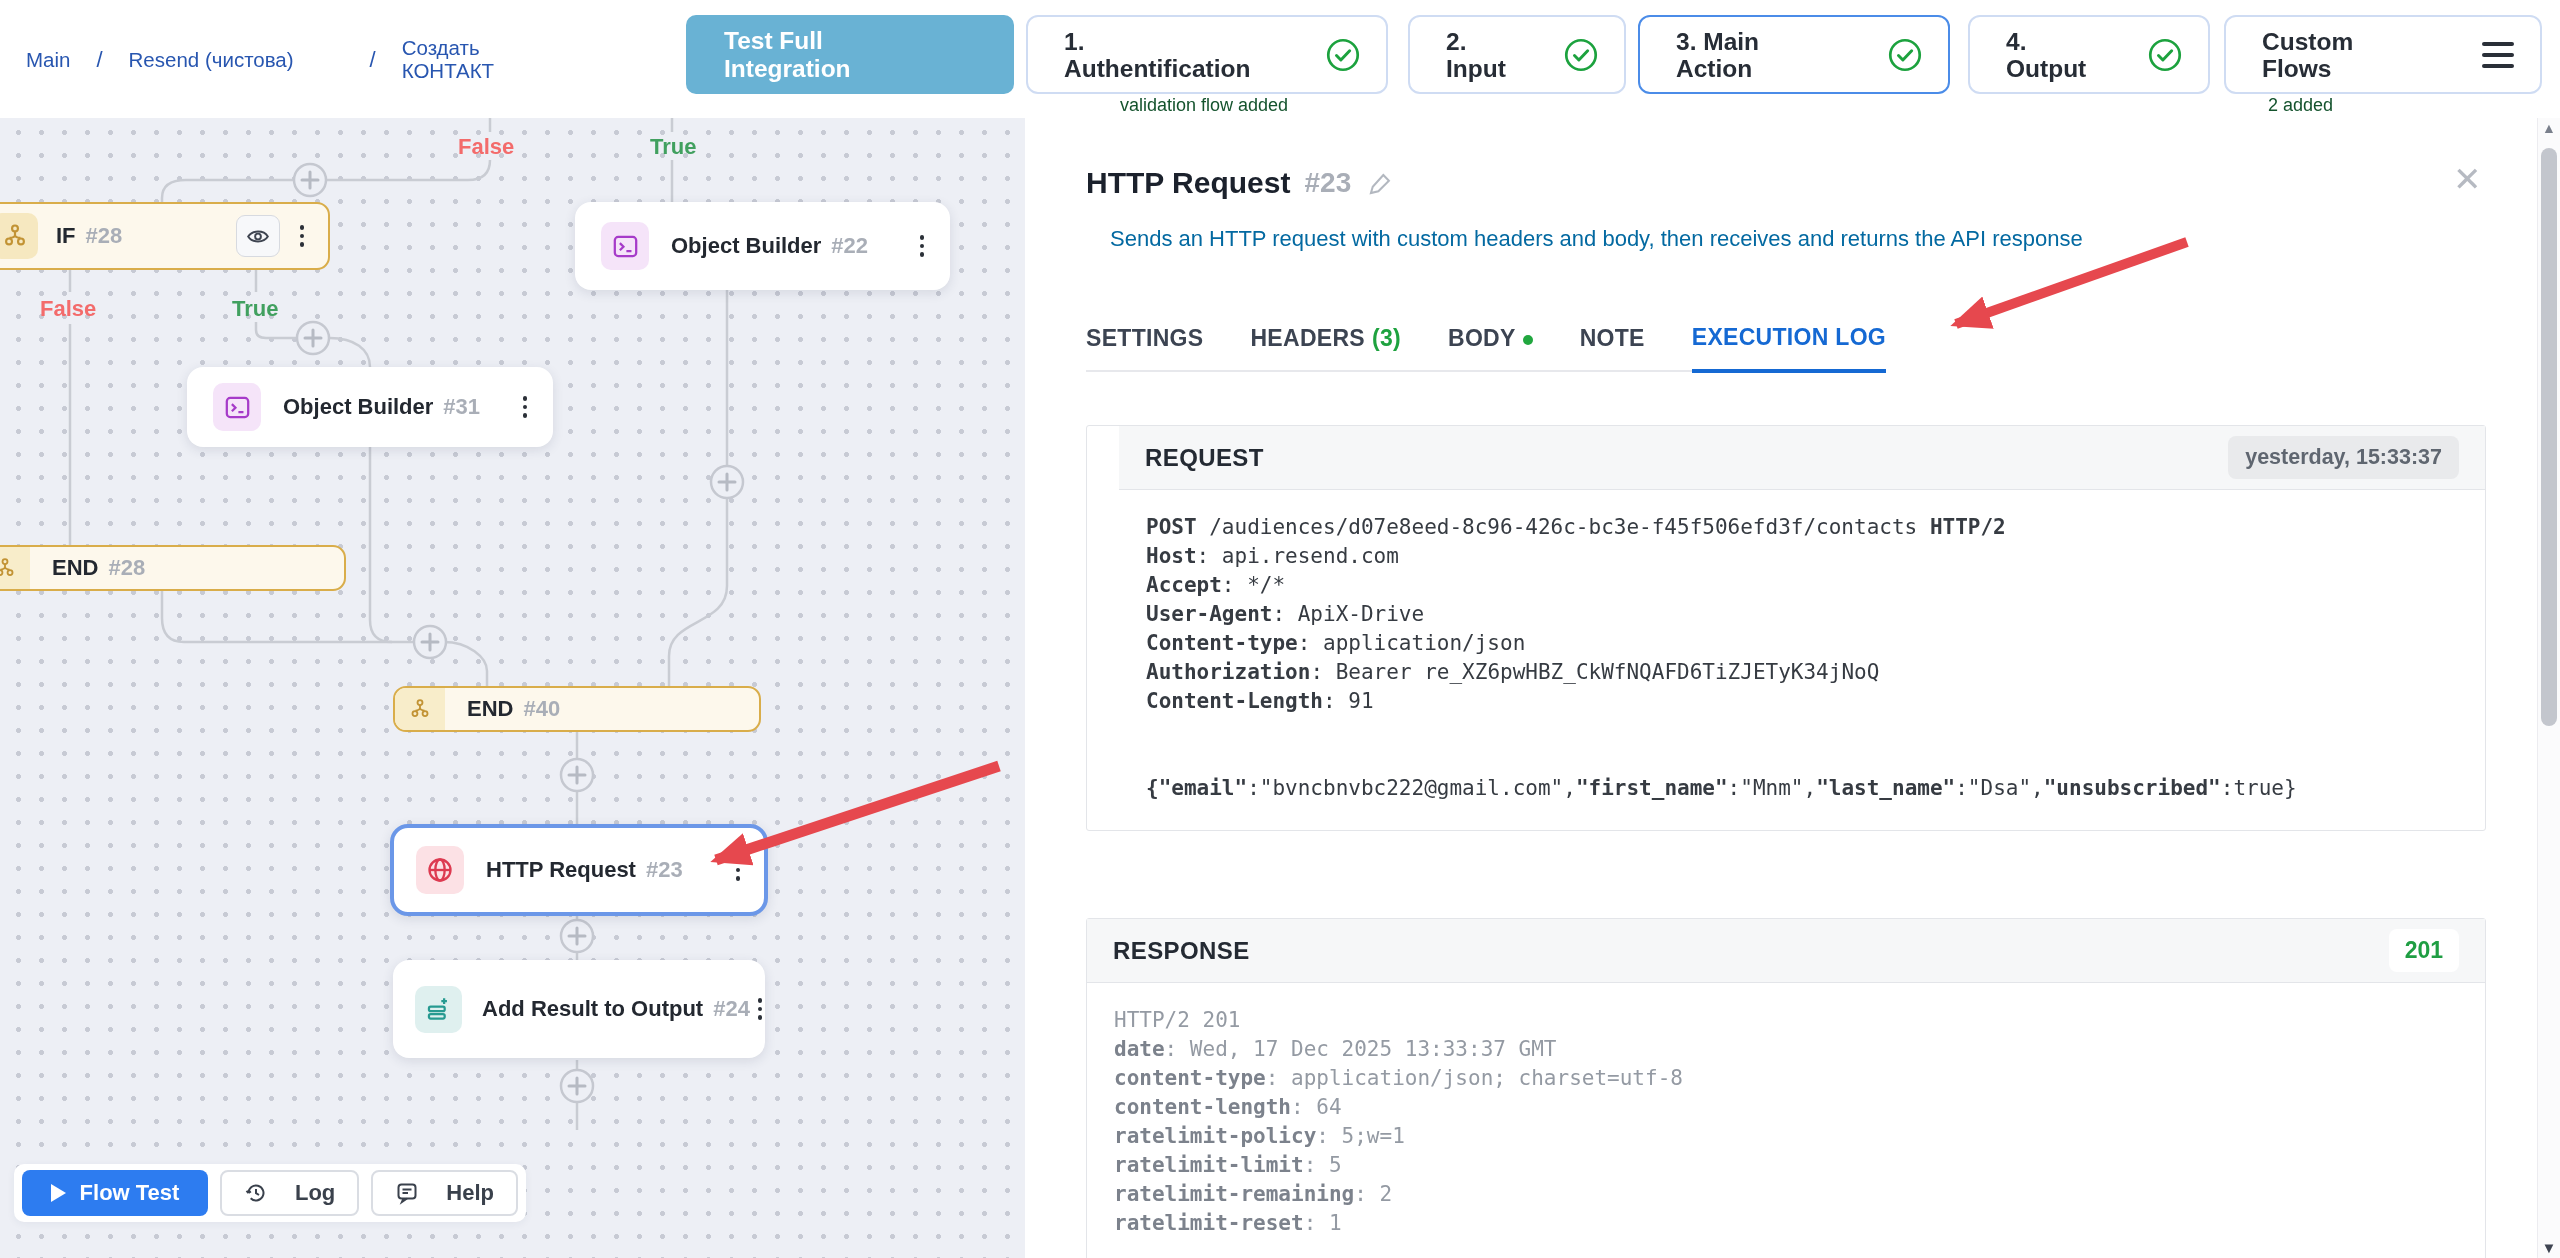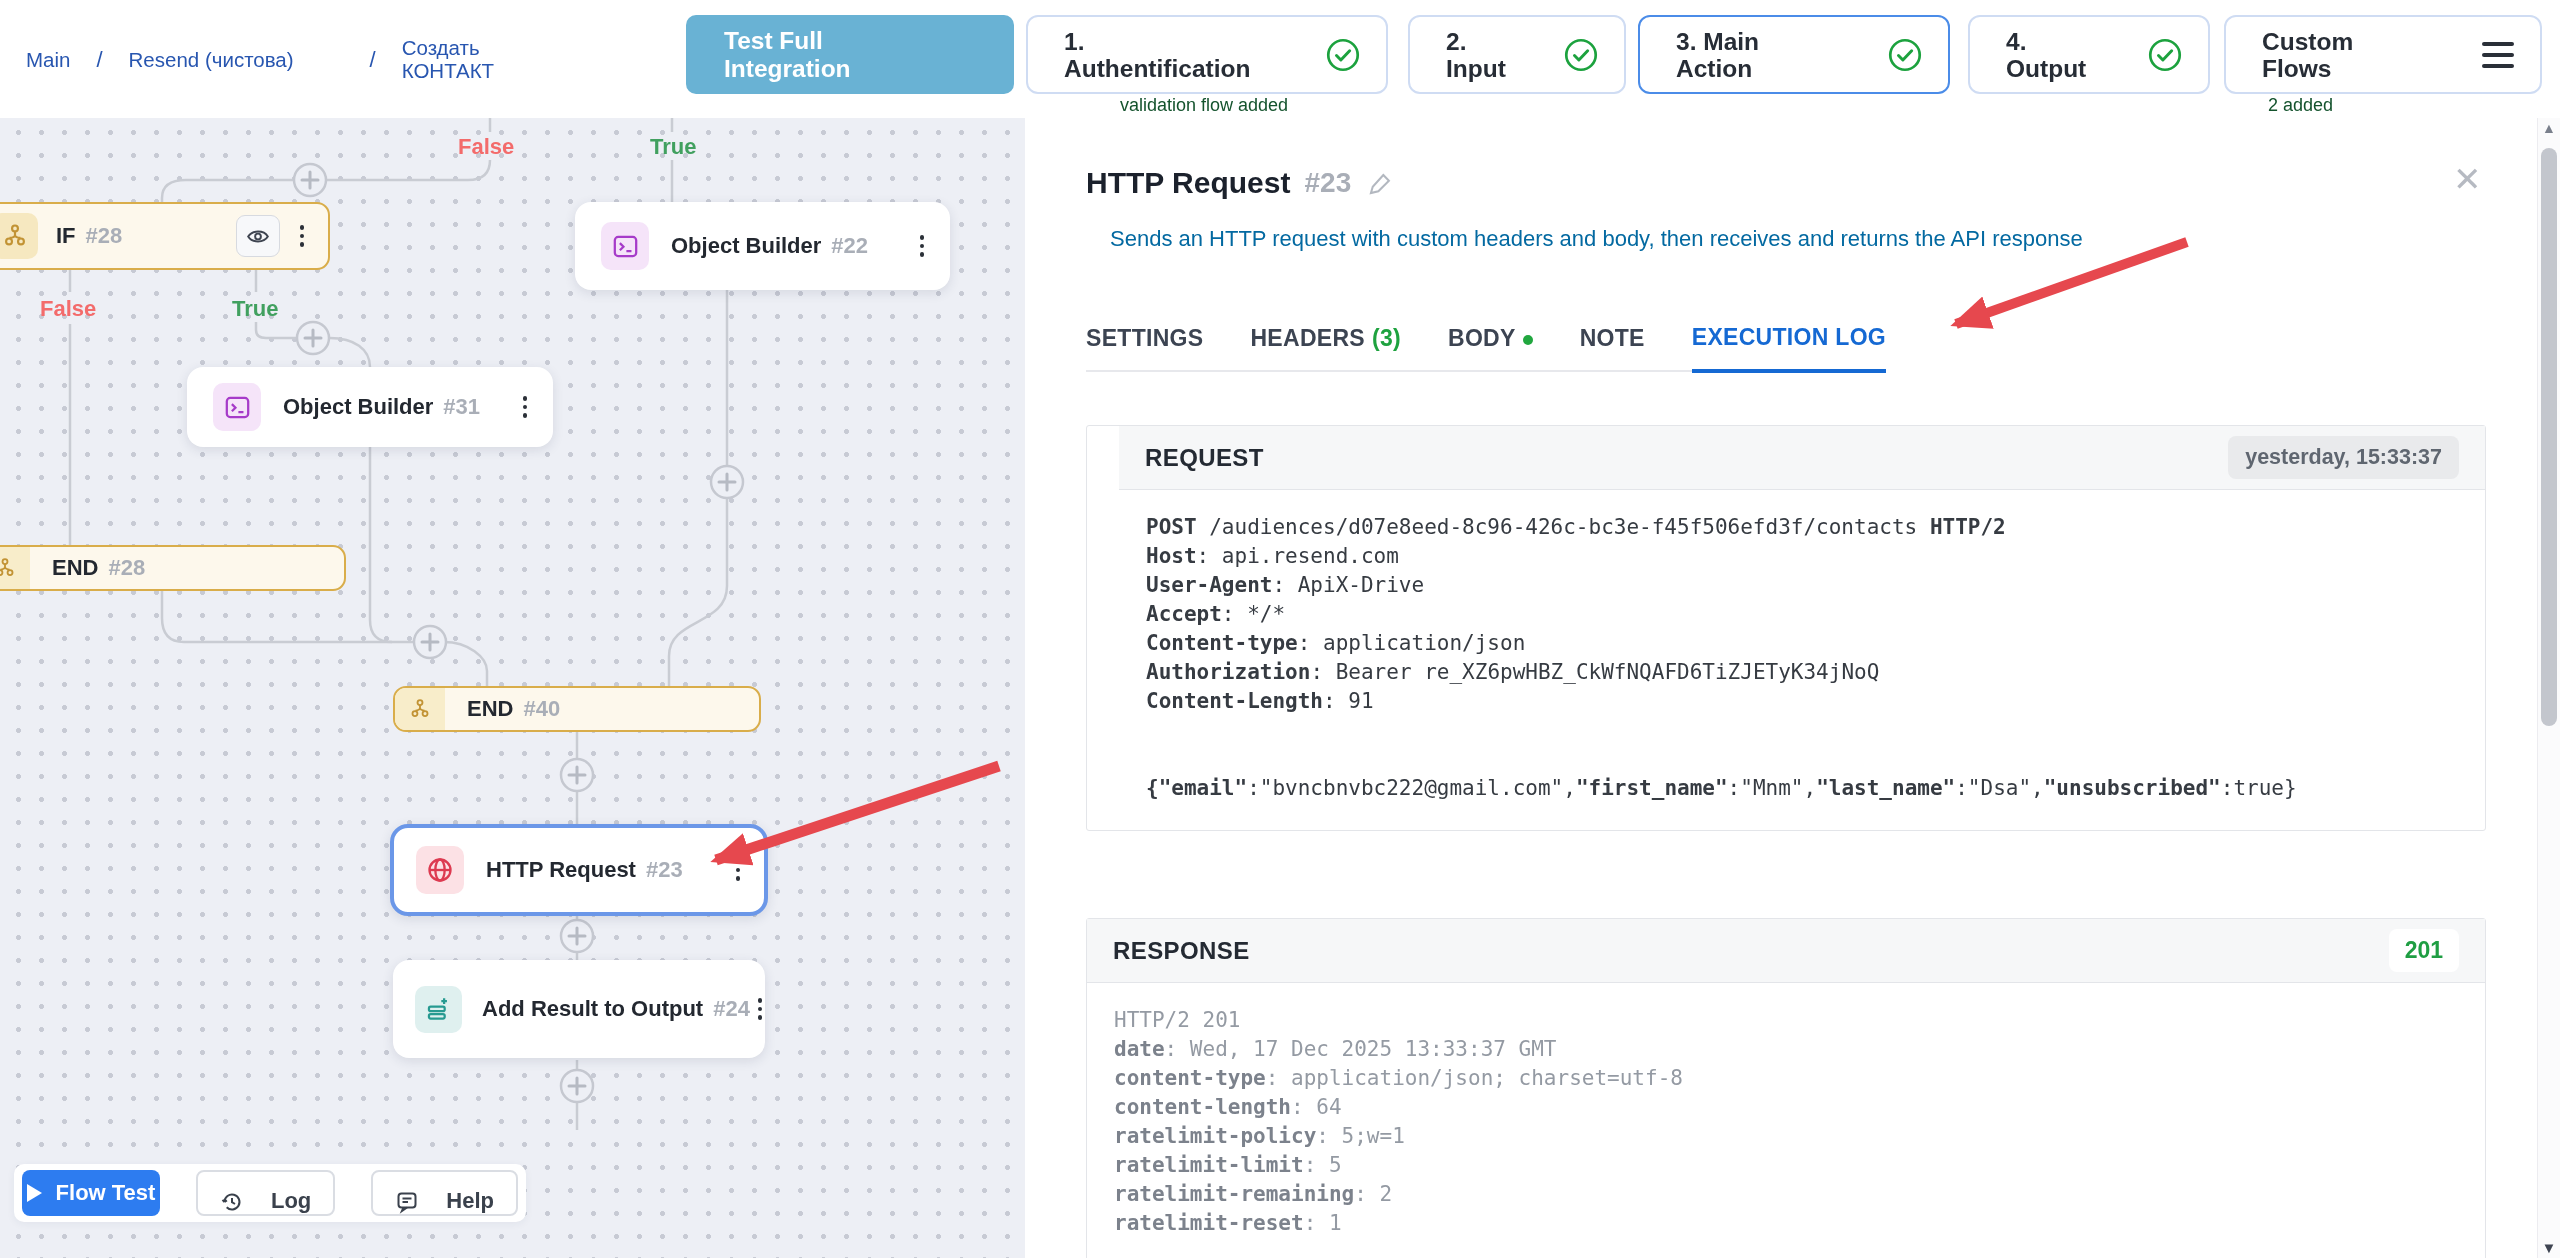--- a/index.html
+++ b/index.html
@@ -53,22 +53,22 @@
   .endchip { width:50px; height:100%; border-radius:11px 0 0 11px; background:#f8edca; display:flex;
              align-items:center; justify-content:center; flex:none; }
 
   .flow-footer { position:absolute; left:14px; top:1046px; width:512px; height:58px; background:#fff; border-radius:10px;
                  display:flex; align-items:center; gap:12px; padding:0 8px; box-shadow:0 2px 8px rgba(40,50,80,.06); }
   .btn-flowtest { width:212px; height:46px; background:#2d7cf0; border:none; border-radius:8px; color:#fff;
                   font-family:inherit; font-size:22px; font-weight:600; display:flex; align-items:center;
                   justify-content:center; gap:14px; cursor:pointer; }
   .play { width:0; height:0; border-left:15px solid #fff; border-top:9px solid transparent; border-bottom:9px solid transparent; }
   .btn-ghost { height:46px; background:#fff; border:2px solid #dadde3; border-radius:8px; color:#3a414c;
-               font-family:inherit; font-size:22px; font-weight:600; display:flex; align-items:flex-end; gap:27px;
-               padding:0 22px; cursor:pointer;margin-left:24px; }
+               font-family:inherit; font-size:22px; font-weight:600; display:flex; align-items:center; gap:27px;
+               padding:0 22px; cursor:pointer; }
 
   
   .panel { position:absolute; left:1025px; top:118px; width:1511px; height:1140px; background:#fff; overflow:hidden; }
   .p-title-row { position:absolute; left:61px; top:48px; display:flex; align-items:center; }
   .p-title { font-size:30px; font-weight:800; color:#1b212c; }
   .p-title-id { font-size:28px; font-weight:600; color:#a9aeb7; margin-left:14px; }
   .pencil { margin-left:16px; cursor:pointer; }
   .p-close { position:absolute; left:1428px; top:44px; font-size:34px; color:#b6bac2; cursor:pointer; line-height:34px; }
   .p-sub { position:absolute; left:61px; top:108px; font-size:22px; color:#0369a1;margin-left:24px; }
 
@@ -389,22 +389,22 @@
   </div>
 
   <div class="card card-req">
     <div class="card-head">
       <span class="card-title">REQUEST</span>
       <span class="badge-time">yesterday, 15:33:37</span>
     </div>
     <div class="card-body">
       <div class="code"><span class="ck">POST</span><span> /audiences/d07e8eed-8c96-426c-bc3e-f45f506efd3f/contacts </span><span class="ck">HTTP/2</span></div>
       <div class="code"><span class="ck">Host</span><span>: api.resend.com</span></div>
+      <div class="code"><span class="ck">Accept</span><span>: */*</span></div>
       <div class="code"><span class="ck">User-Agent</span><span>: ApiX-Drive</span></div>
-      <div class="code"><span class="ck">Accept</span><span>: */*</span></div>
       <div class="code"><span class="ck">Content-type</span><span>: application/json</span></div>
       <div class="code"><span class="ck">Authorization</span><span>: Bearer re_XZ6pwHBZ_CkWfNQAFD6TiZJETyK34jNoQ</span></div>
       <div class="code"><span class="ck">Content-Length</span><span>: 91</span></div>
       <div class="code-blank"></div>
       <div class="code-blank"></div>
       <div class="code"><span class="ck">{"email"</span><span>:"bvncbnvbc222@gmail.com",</span><span class="ck">"first_name"</span><span>:"Mnm",</span><span class="ck">"last_name"</span><span>:"Dsa",</span><span class="ck">"unsubscribed"</span><span>:true}</span></div>
     </div>
   </div>
 
   <div class="card card-res">

